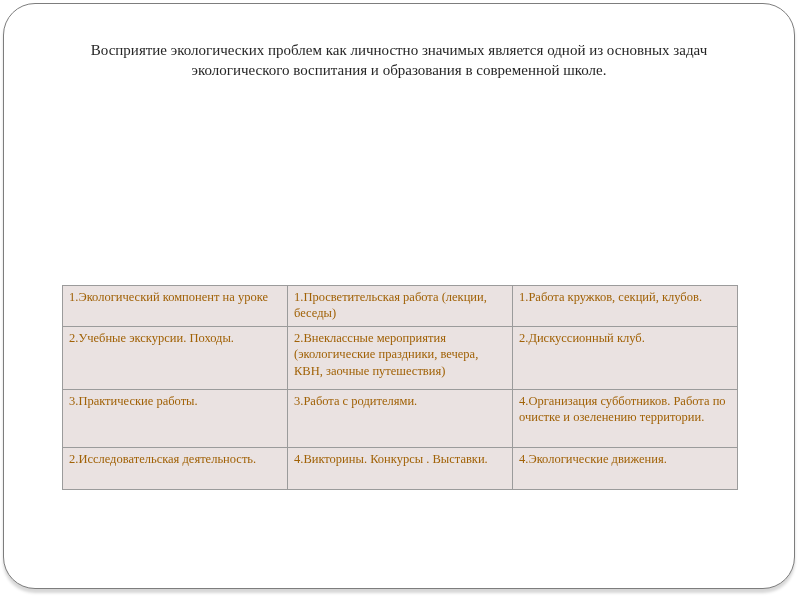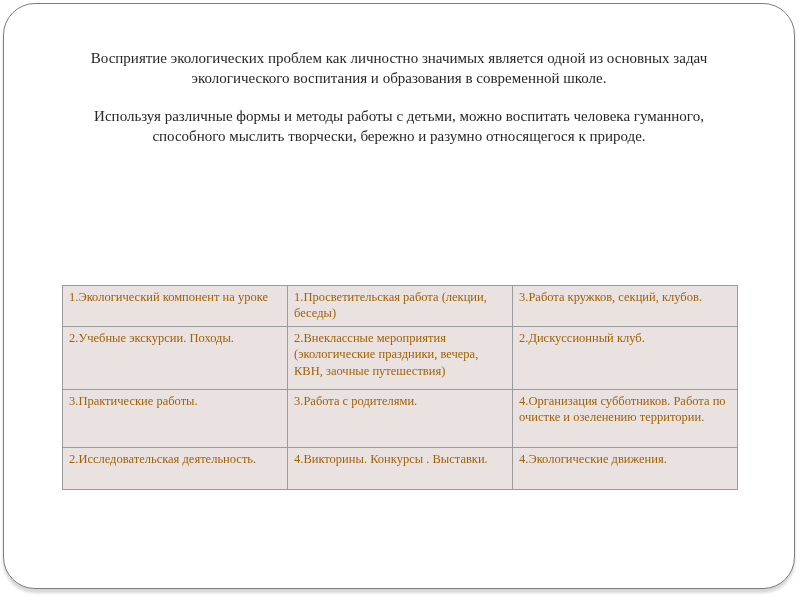--- a/index.html
+++ b/index.html
@@ -25,21 +25,21 @@
     position: absolute;
     top: 29px;
     left: 52px;
     right: 52px;
     text-align: center;
     font-size: 15px;
     line-height: 1.33;
     color: #262626;
   }
   .intro-text p {
-    margin: 16px 0 18px 0;
+    margin: 8px 0 18px 0;
   }
   .methods-table {
     position: absolute;
     left: 58px;
     top: 281px;
     width: 676px;
     border-collapse: collapse;
     table-layout: fixed;
     font-size: 12.5px;
     line-height: 1.3;
@@ -58,29 +58,28 @@
   tr.r4 { height: 42px; }
   tr.r5 { height: 51px; }
 </style>
 </head>
 <body>
 
 <div class="slide-frame">
 
   <div class="intro-text">
     <p>Восприятие экологических проблем как личностно значимых является одной из основных задач экологического воспитания и образования в современной школе.</p>
-    <p>Используя различные формы и методы работы с детьми, можно воспитать человека гуманного, способного мыслить творчески, бережно и разумно относящегося к природе.</p>
   </div>
 
   <table class="methods-table">
     <tbody>
       <tr class="r1">
         <td>1.Экологический компонент на уроке</td>
         <td>1.Просветительская работа (лекции, беседы)</td>
-        <td>3.Работа кружков, секций, клубов.</td>
+        <td>1.Работа кружков, секций, клубов.</td>
       </tr>
       <tr class="r2">
         <td>2.Учебные экскурсии. Походы.</td>
         <td>2.Внеклассные мероприятия (экологические праздники, вечера, КВН, заочные путешествия)</td>
         <td>2.Дискуссионный клуб.</td>
       </tr>
       <tr class="r3">
         <td>3.Практические работы.</td>
         <td>3.Работа с родителями.</td>
         <td>4.Организация субботников. Работа по очистке и озеленению территории.</td>

